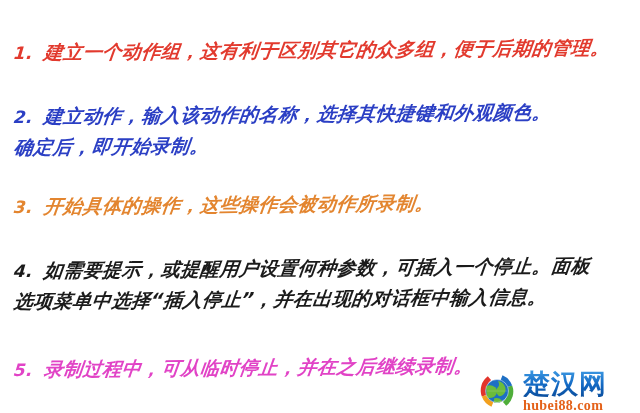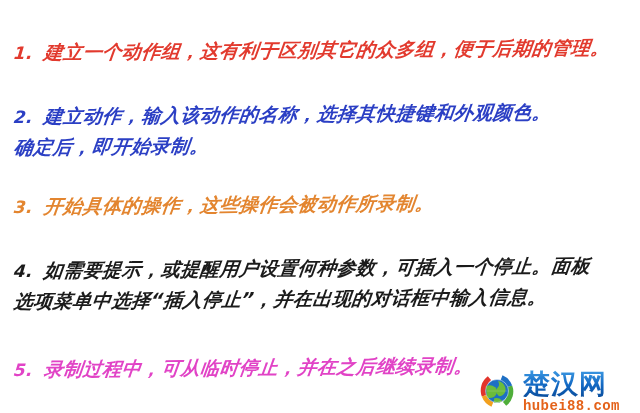--- a/index.html
+++ b/index.html
@@ -106,21 +106,21 @@
     font-size: 27px;
     letter-spacing: 1px;
     color: #1268c3;
     background: linear-gradient(180deg, #3d9ae3 0%, #1268c3 55%, #0b4f9e 100%);
     -webkit-background-clip: text;
     background-clip: text;
     -webkit-text-fill-color: transparent;
   }
 
   #wm-en {
-    font-family: Liberation Mono, monospace;
+    font-family: Liberation Serif, serif;
     font-weight: 700;
     font-size: 14px;
     letter-spacing: 0.4px;
     color: #e4621a;
     margin-top: 2px;
   }
 </style>
 </head>
 <body>
 

